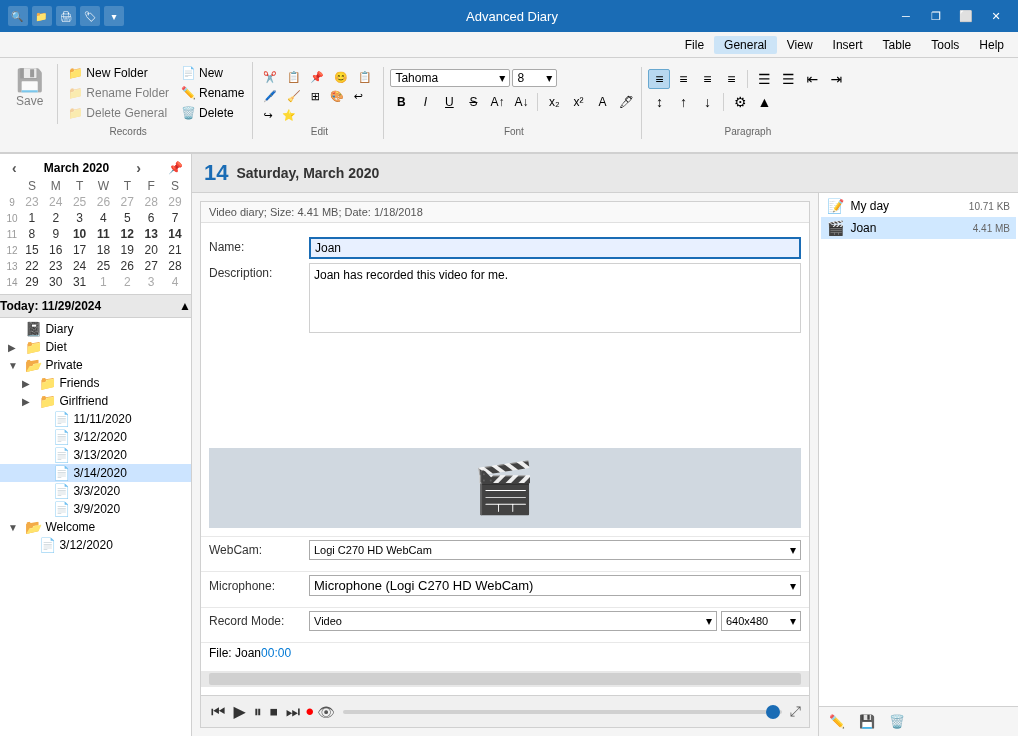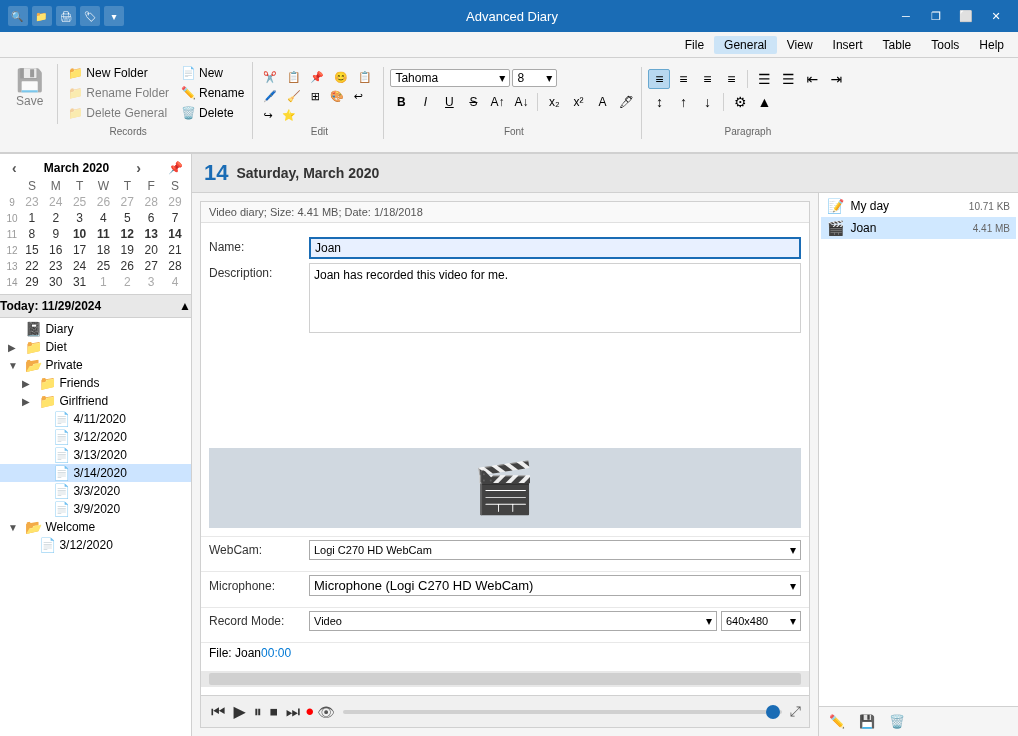--- a/index.html
+++ b/index.html
@@ -647,21 +647,21 @@
         <span class="tree-label">Friends</span>
       </div>
       <div class="tree-item" style="padding-left:22px;">
         <span class="tree-toggle">▶</span>
         <span class="tree-icon" style="color:#cc0000;">📁</span>
         <span class="tree-label">Girlfriend</span>
       </div>
       <div class="tree-item" style="padding-left:36px;">
         <span class="tree-toggle"></span>
         <span class="tree-icon">📄</span>
-        <span class="tree-label">4/11/2020</span>
+        <span class="tree-label">11/11/2020</span>
       </div>
       <div class="tree-item" style="padding-left:36px;">
         <span class="tree-toggle"></span>
         <span class="tree-icon">📄</span>
         <span class="tree-label">3/12/2020</span>
       </div>
       <div class="tree-item" style="padding-left:36px;">
         <span class="tree-toggle"></span>
         <span class="tree-icon">📄</span>
         <span class="tree-label">3/13/2020</span>

